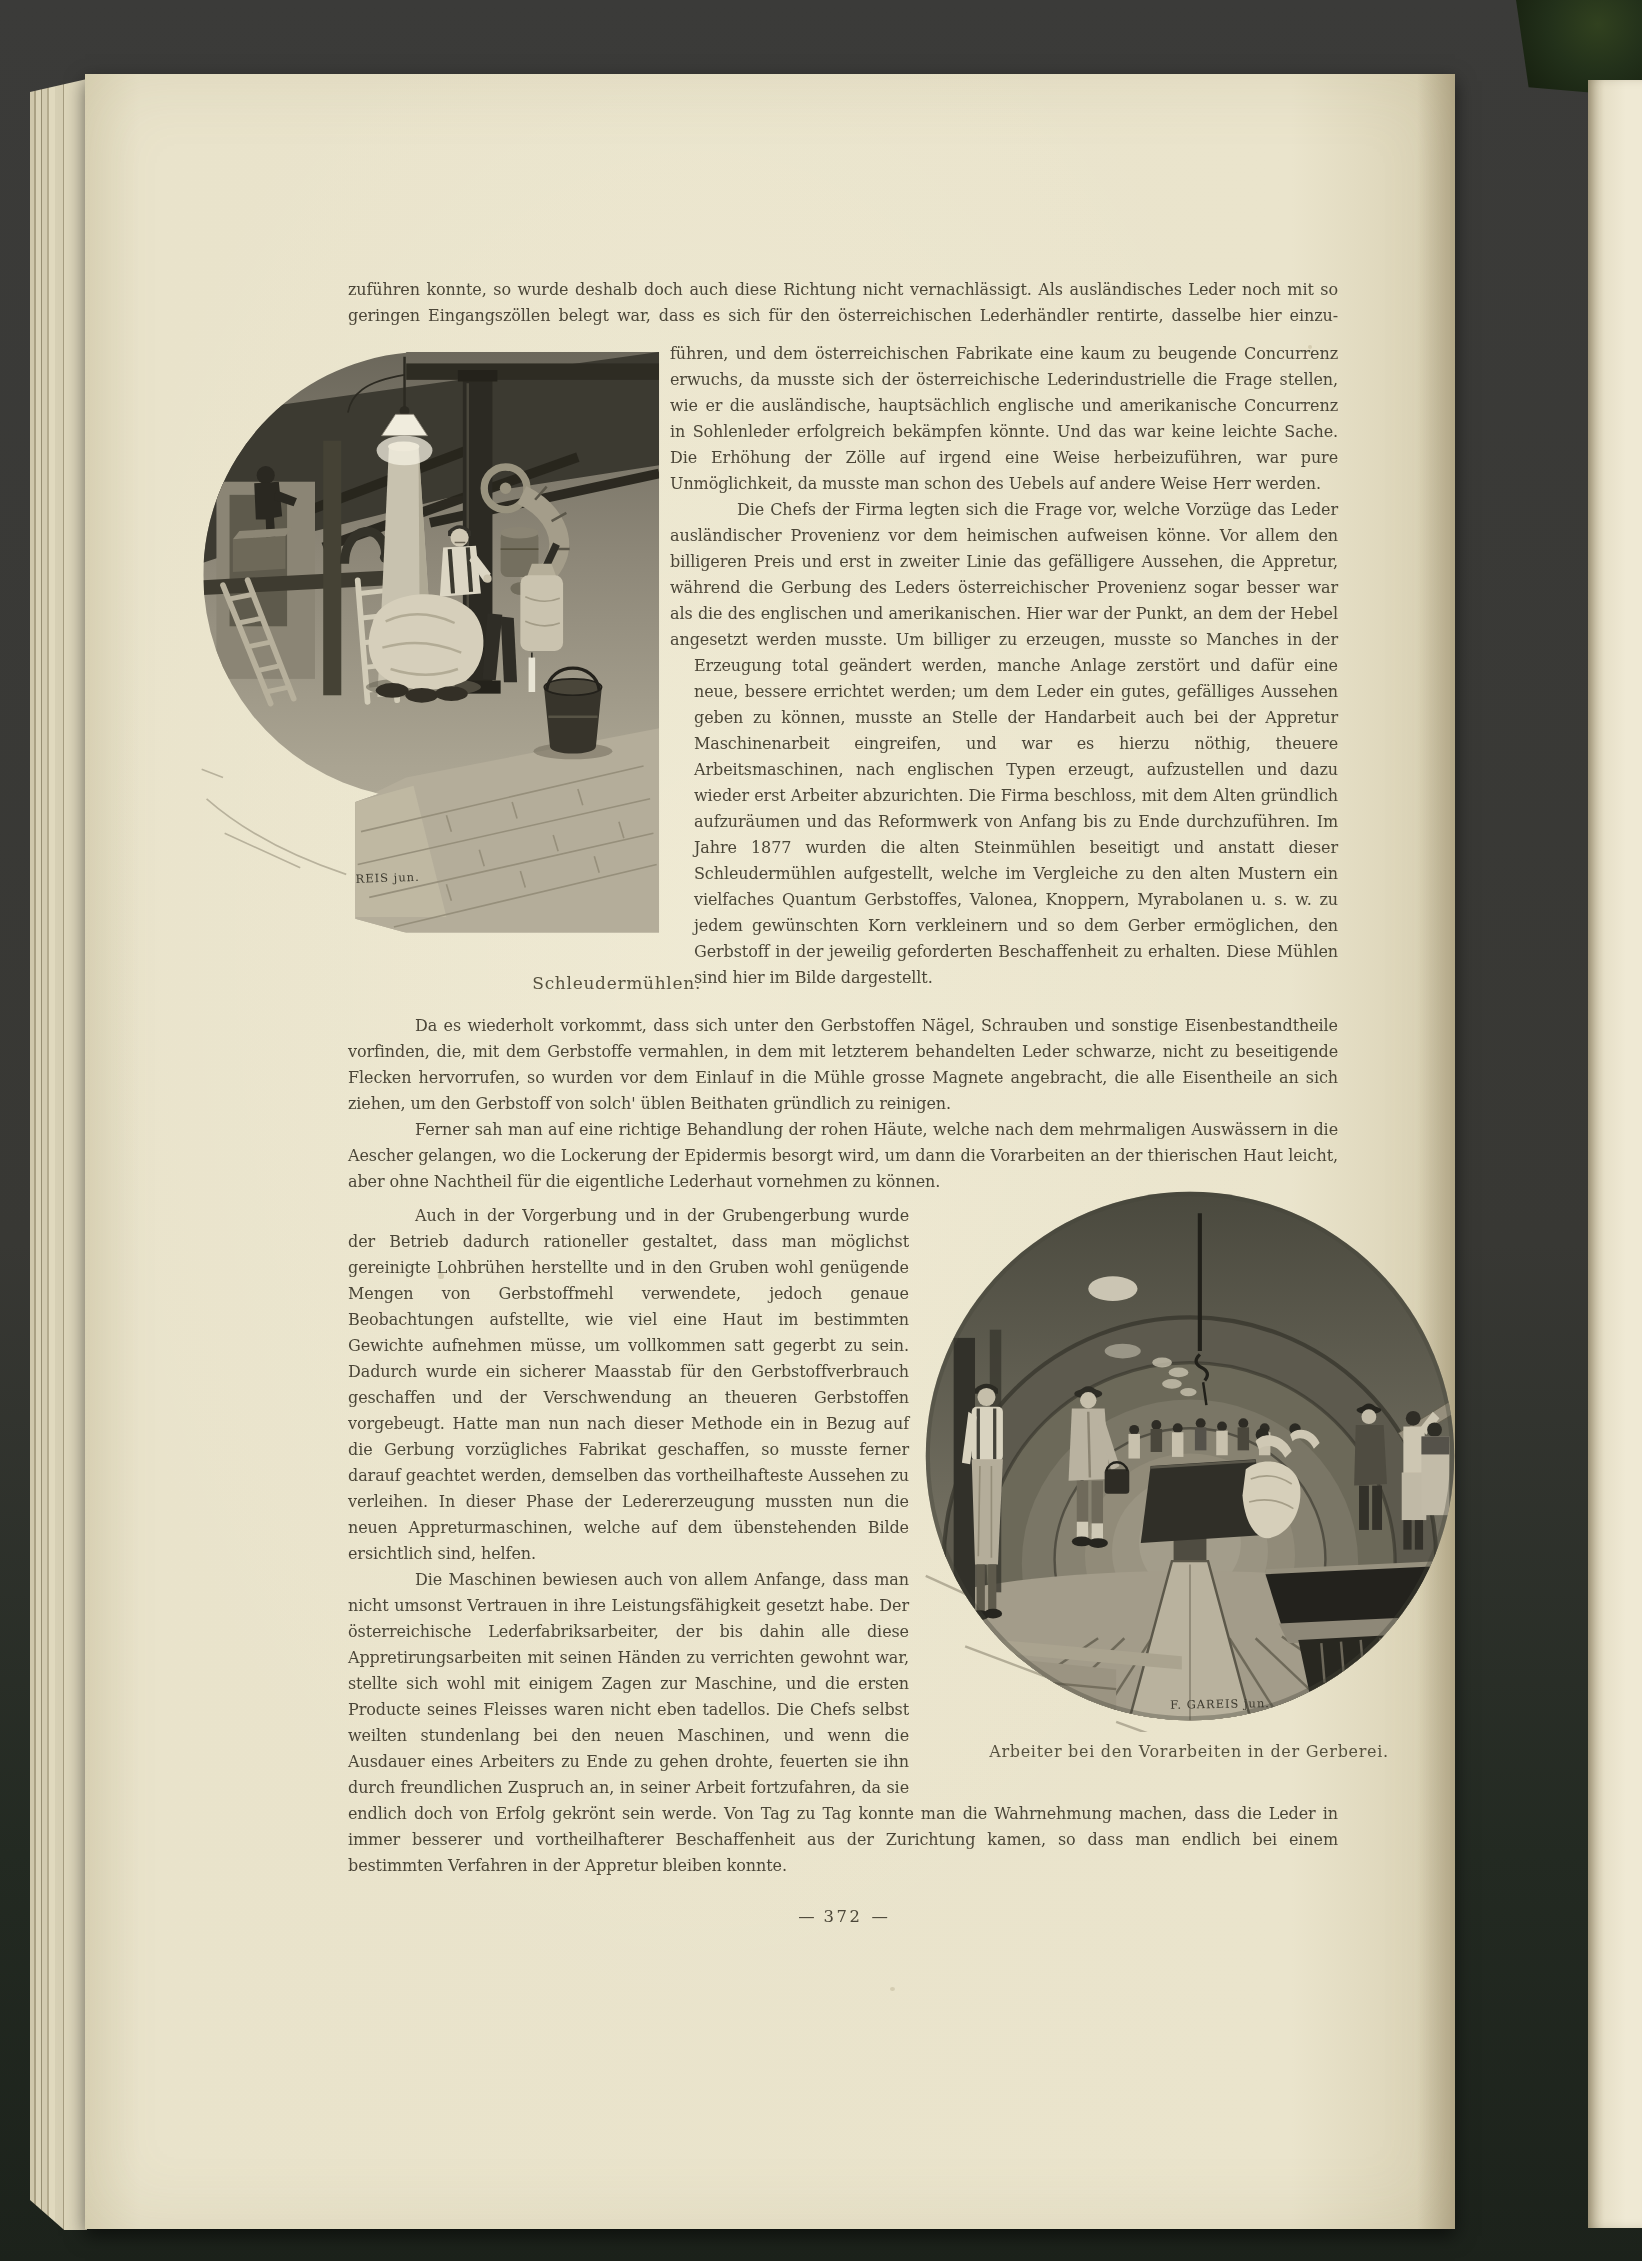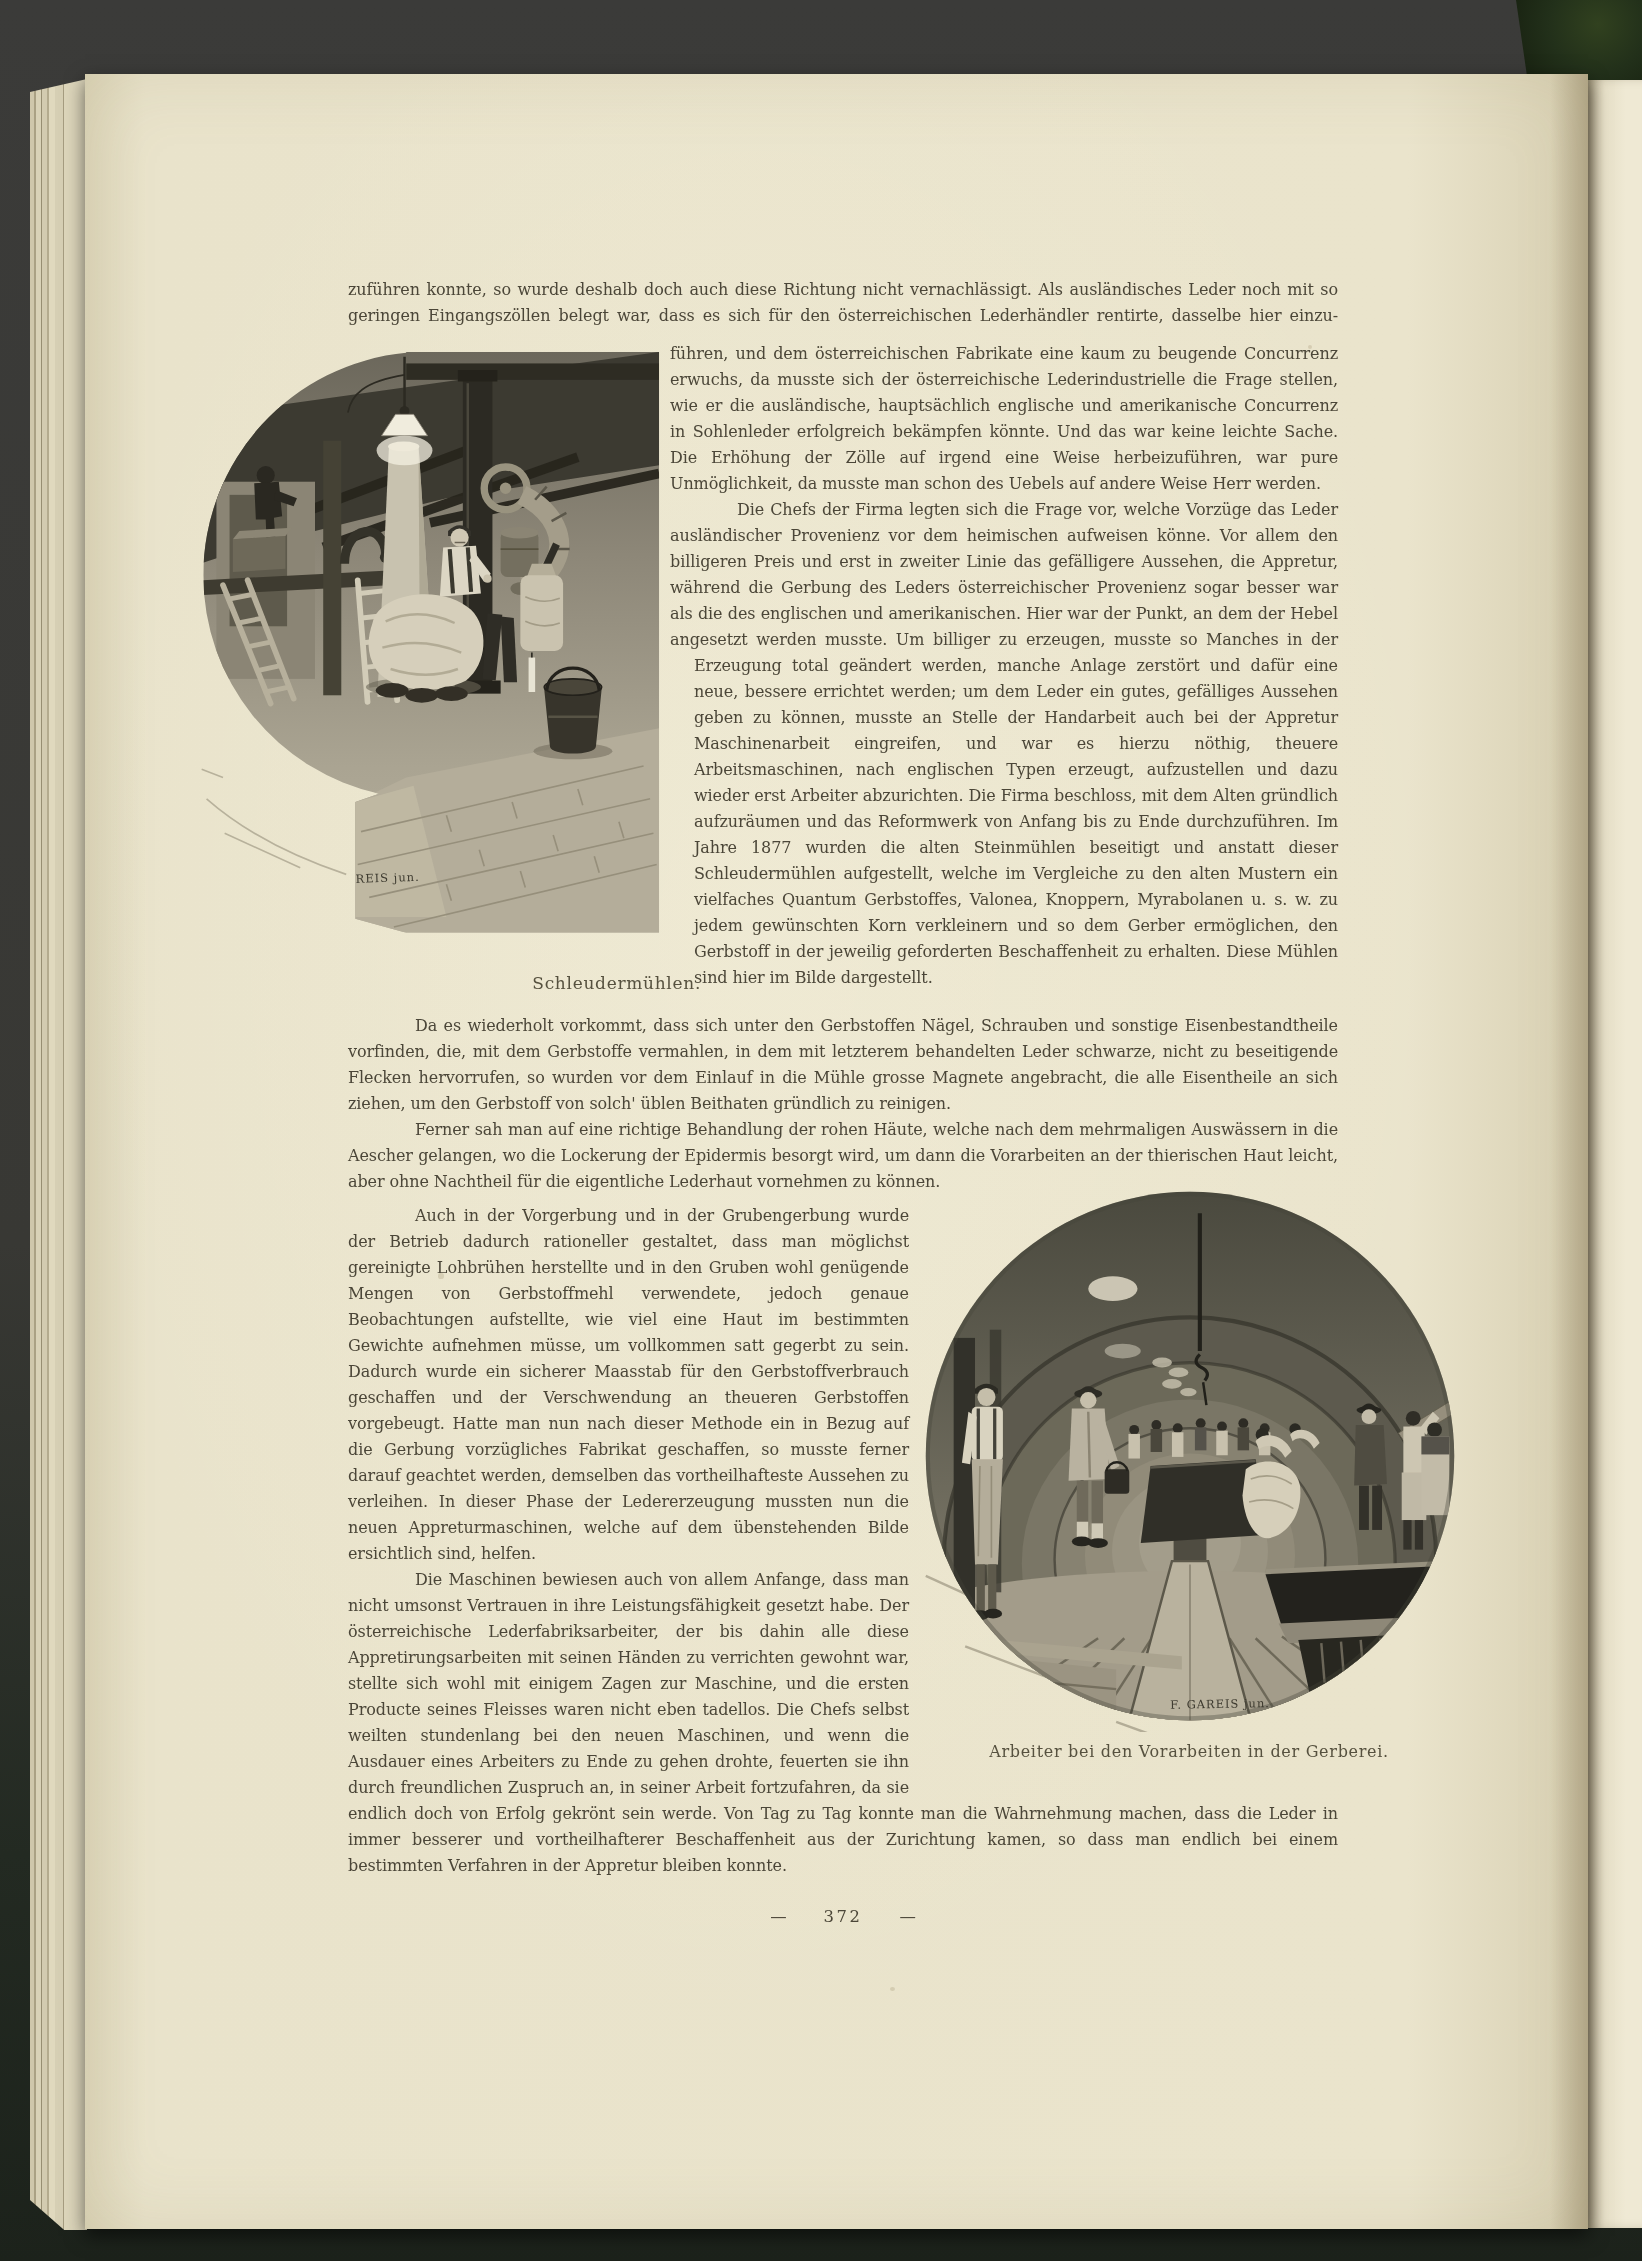--- a/index.html
+++ b/index.html
@@ -18,21 +18,21 @@
   }
   .page-stack{
     position:absolute;left:30px;top:79px;width:57px;height:2151px;
     background:repeating-linear-gradient(90deg,
       #cfc7ab 0 4.1px,#aaa184 4.1px 5.7px,#d9d2b7 5.7px 10.7px,#978e72 10.7px 11.5px,
       #d3cbb0 11.5px 17px,#b4ab8e 17px 19px,#e0d9be 19px 25px,#8f866b 25px 25.5px,
       #d6cfb4 25.5px 33px,#a59c80 33px 34px,#ddd6bb 34px 57px);
     clip-path:polygon(0 0.6%,100% 0,100% 100%,60% 100%,0 98.6%);
   }
   .book-page{
-    position:absolute;left:85px;top:74px;width:1503px;height:2155px;
+    position:absolute;left:85px;top:74px;width:1370px;height:2155px;
     background:
       radial-gradient(ellipse at 45% 40%, rgba(255,252,235,.25) 0%, rgba(255,252,235,0) 60%),
       linear-gradient(90deg,#ddd6ba 0%,#e9e3cb 4%,#eae4cc 88%,#d9d1b4 99%),
       #e9e3cb;
     box-shadow:0 6.6px 18px rgba(0,0,0,.55), inset 0 0 74px rgba(150,135,95,.16);
   }
   .fold-shade{
     position:absolute;right:0;top:0;width:38px;height:100%;
     background:linear-gradient(90deg,rgba(120,104,70,0) 0%,rgba(120,104,70,.38) 100%);
   }
@@ -68,21 +68,21 @@
   .fig2-caption{
     position:absolute;right:-130px;top:539px;width:558px;text-align:center;
     font-size:16px;letter-spacing:0.7px;color:#56513f;
   }
   .clear{clear:both;}
 
   .pageno{
     clear:both;margin-top:28px;text-align:center;
     font-size:16.4px;color:#4b4638;
   }
-  .pageno .num{letter-spacing:2.5px;margin:0 37px;}
+  .pageno .num{letter-spacing:2.5px;margin:0 9px;}
   .pageno .dash{letter-spacing:0;}
 
   svg text.sig{
     font-family:"DejaVu Serif","Liberation Serif",serif;
     font-size:14px;letter-spacing:1.2px;fill:#3d3a2f;
   }
 </style>
 </head>
 <body>
 

